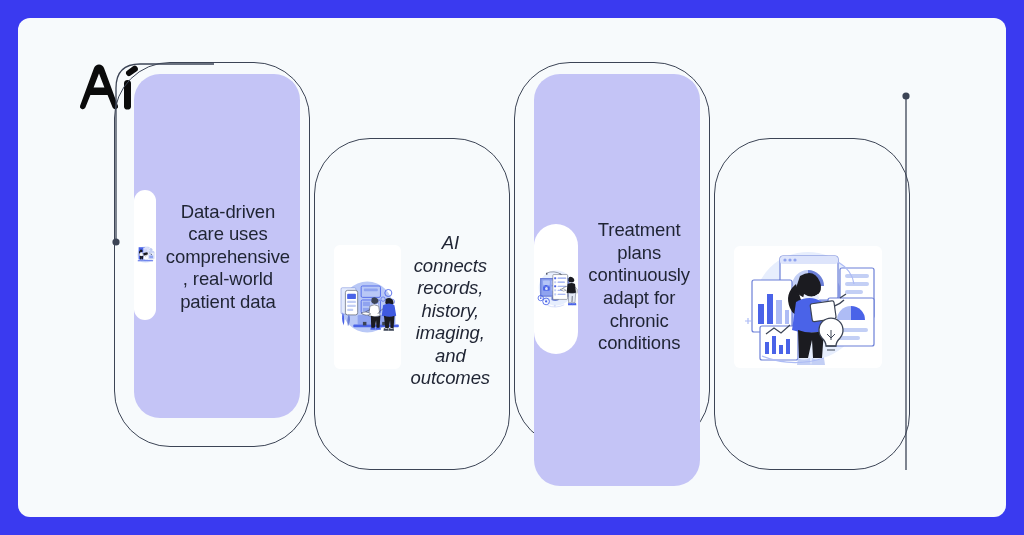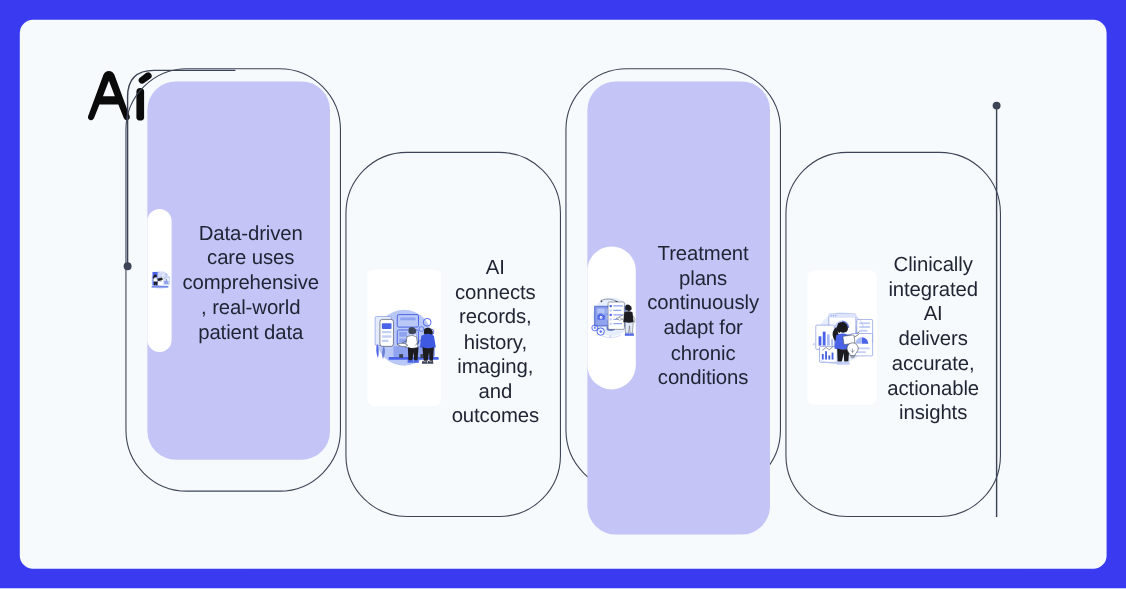--- a/index.html
+++ b/index.html
@@ -113,21 +113,21 @@
 
   
   #card-1 .card-outline { left: 96px;  top: 44px;  width: 196px; height: 385px; }
   #card-1 .card-body    { left: 116px; top: 56px;  width: 166px; height: 344px; }
   #card-1 .illo-tile    { margin-top: 18px; width: 132px; height: 130px; }
   #card-1 .card-text    { margin-top: 22px; width: 160px; }
 
   #card-2 .card-outline { left: 296px; top: 120px; width: 196px; height: 332px; }
   #card-2 .card-body    { left: 316px; top: 132px; width: 166px; height: 300px; }
   #card-2 .illo-tile    { margin-top: 14px; width: 152px; height: 124px; }
-  #card-2 .card-text    { margin-top: 22px; width: 168px; }
+  #card-2 .card-text    { margin-top: 22px; width: 168px; font-style: italic; }
 
   #card-3 .card-outline { left: 496px; top: 44px;  width: 196px; height: 385px; }
   #card-3 .card-body    { left: 516px; top: 56px;  width: 166px; height: 412px; }
   #card-3 .illo-tile    { margin-top: 18px; width: 132px; height: 130px; }
   #card-3 .card-text    { margin-top: 14px; width: 162px; }
 
   #card-4 .card-outline { left: 696px; top: 120px; width: 196px; height: 332px; }
   #card-4 .card-body    { left: 716px; top: 132px; width: 166px; height: 300px; }
   #card-4 .illo-tile    { margin-top: 14px; width: 148px; height: 122px; }
   #card-4 .card-text    { margin-top: 16px; width: 170px; }
@@ -382,19 +382,18 @@
               <path d="M93 104 h8" fill="none" stroke="#3c4455" stroke-width="1.2"></path>
               <path d="M97 84 v10 M93 88 l4 4 M101 88 l-4 4" fill="none" stroke="#3c4455" stroke-width="1"></path>
               <g stroke="#aebcf5" stroke-width="1.2">
                   <path d="M14 72 l0 6"></path>
                   <path d="M11 75 l6 0"></path>
                 </g>
               <path d="M28 110 q30 12 62 2" fill="none" stroke="#aebcf5" stroke-width="1.3"></path>
               <path d="M104 16 q14 8 16 22" fill="none" stroke="#aebcf5" stroke-width="1.3"></path>
             </svg>
           </div>
-          <div class="card-text">Clinically integrated AI delivers accurate, actionable insights</div>
         </div>
       </div>
 
     </div>
   </div>
 </div>
 
 </body></html>

